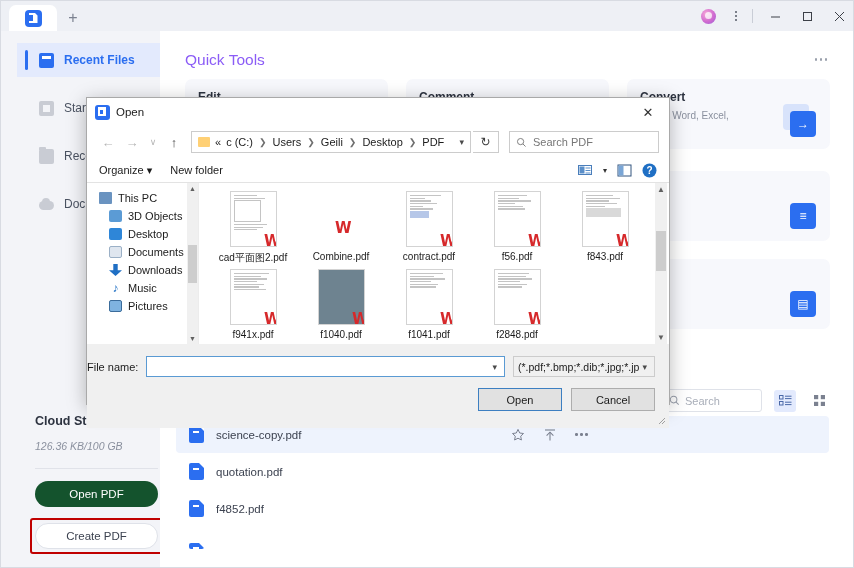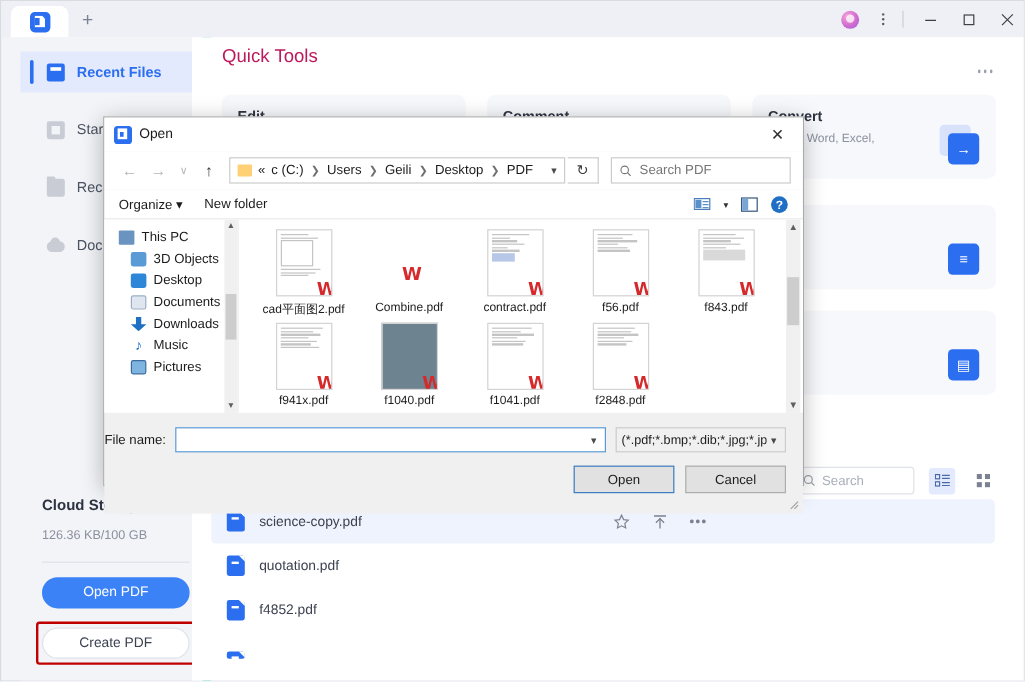--- a/index.html
+++ b/index.html
@@ -98,43 +98,43 @@
   .ico-star::after{ content:""; position:absolute; left:4px; top:4px; width:7px;height:7px;background:#f3f4f8;}
   .ico-folder { background: #c9ccd4; border-radius: 2px 2px 2px 2px; position: relative; }
   .ico-folder::before{content:"";position:absolute;left:0;top:-2px;width:7px;height:3px;background:#c9ccd4;border-radius:1px 1px 0 0;}
   .ico-cloud {
     background: #c9ccd4; border-radius: 7px; height: 9px; margin-top: 3px; position: relative;
   }
   .ico-cloud::before{content:"";position:absolute;left:3px;top:-3px;width:8px;height:8px;border-radius:50%;background:#c9ccd4;}
 
   .cloud-block { position: absolute; left: 0; top: 383px; width: 159px; padding: 0 18px; }
   .cloud-title { font-size: 12.5px; font-weight: bold; color: #2d3340; margin-bottom: 12px; }
-  .cloud-quota { font-size: 10.5px; color: #8a909e; }
+  .cloud-quota { font-size: 10.5px; color: #8a909e; font-style: italic; }
   .cloud-rule { height: 1px; background: #e0e2e9; margin: 16px 0 12px 0; }
   .btn-primary {
-    height: 26px; border-radius: 13px; background: #3b82f6; color: #fff;
+    height: 26px; border-radius: 13px; background: #14532d; color: #fff;
     font-size: 11.5px; display: flex; align-items: center; justify-content: center;
     margin-bottom: 11px;
   }
   .create-wrap {
     position: relative; border: 2px solid #c00000; border-radius: 3px; padding: 3px;
     margin-left: -5px; margin-right: -5px;
   }
   .btn-outline {
     height: 26px; border-radius: 13px; background: #fff; color: #3c4250;
     border: 1px solid #dfe2e9; font-size: 11.5px;
     display: flex; align-items: center; justify-content: center;
   }
 
   
   .main {
     position: absolute; top: 30px; left: 159px; width: 695px; height: 537px;
     background: #ffffff;
   }
-  .page-title { position: absolute; left: 25px; top: 8px; font-size: 15.5px; color: #be185d; }
+  .page-title { position: absolute; left: 25px; top: 20px; font-size: 15.5px; color: #8b5cf6; }
   .more-dots { position: absolute; right: 28px; top: 27px; display: flex; gap: 2.5px; }
   .more-dots i { width: 2.5px; height: 2.5px; border-radius: 50%; background: #9aa0ac; display: block; }
 
   .cards { position: absolute; left: 25px; top: 48px; width: 645px; display: flex; gap: 18px; }
   .card {
     width: 203px; height: 70px; background: #f7f8fc; border-radius: 7px; padding: 11px 13px;
     position: relative;
   }
   .card-title { font-size: 12px; font-weight: bold; color: #2d3340; }
   .card-desc { font-size: 10px; color: #8a909e; margin-top: 5px; line-height: 1.35; width: 130px; }

